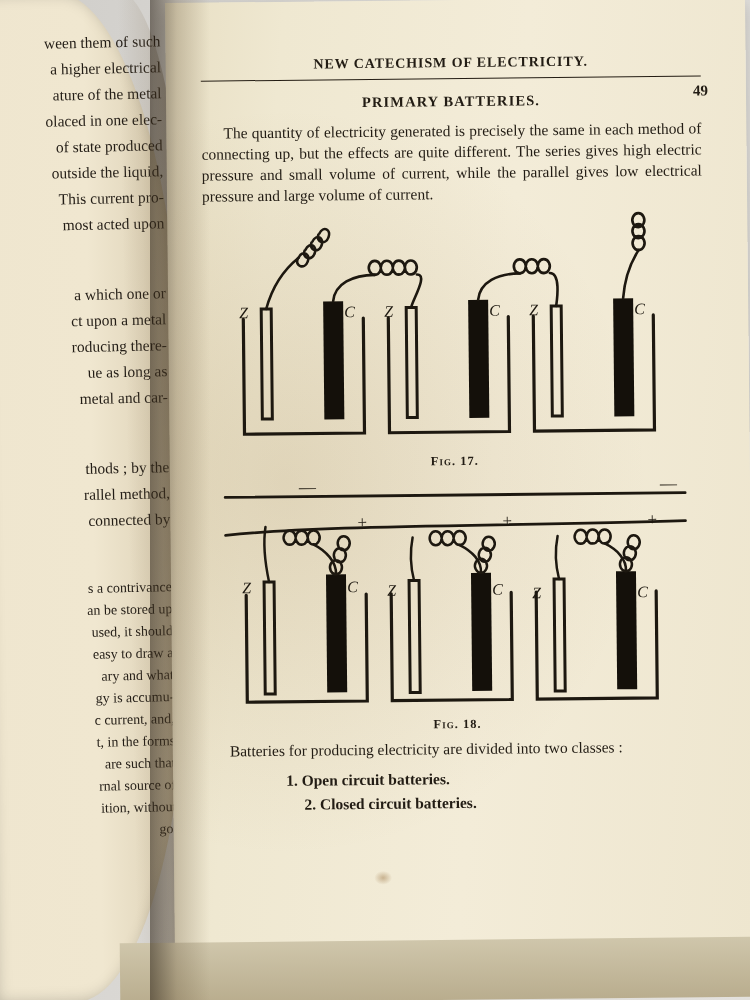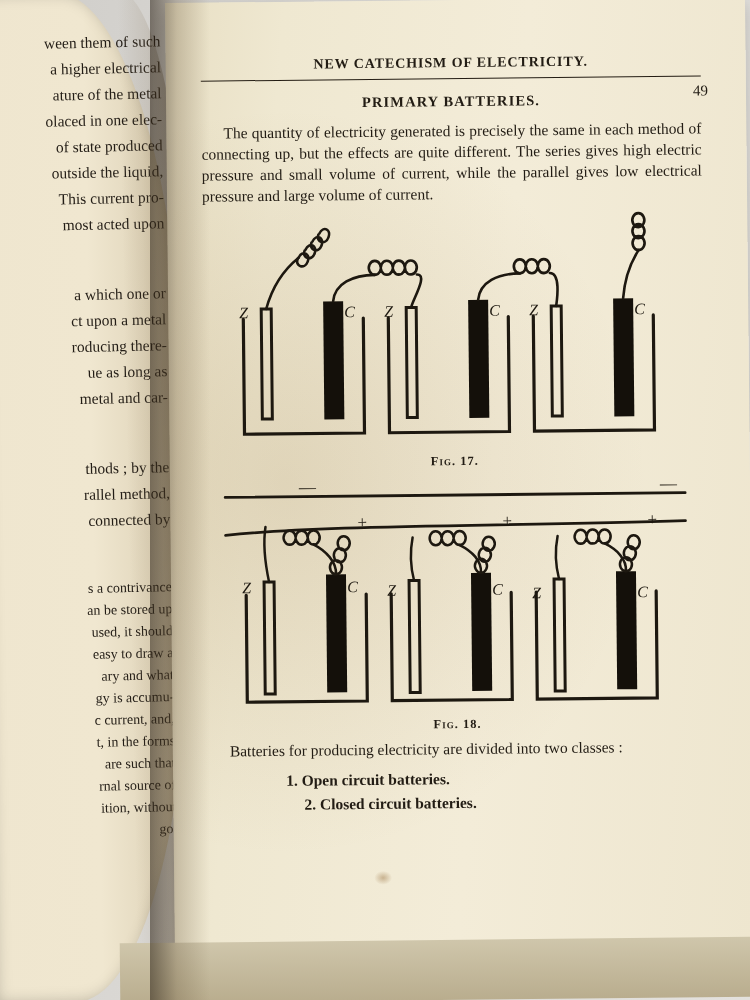--- a/index.html
+++ b/index.html
@@ -70,21 +70,21 @@
   .content{
     position:absolute;left:35px;top:55px;width:500px;
     color:#221c14;
   }
   .running-head{
     text-align:center;font-size:14px;letter-spacing:.9px;
     font-variant:small-caps;
     font-weight:bold;
   }
   .page-num{
-    position:absolute;right:-7px;top:30px;font-size:15px;font-weight:normal;
+    position:absolute;right:-7px;top:30px;font-size:15px;font-weight:bold;
   }
   .rule{
     border:0;border-top:1.6px solid #241d14;margin:7px 0 14px 0;width:100%;
   }
   .section-title{
     text-align:center;font-size:14.5px;letter-spacing:1.1px;font-weight:bold;
     font-variant:small-caps;margin-bottom:10px;
   }
   p.body{
     font-size:15.5px;line-height:21px;text-align:justify;margin:0 0 8px 0;

